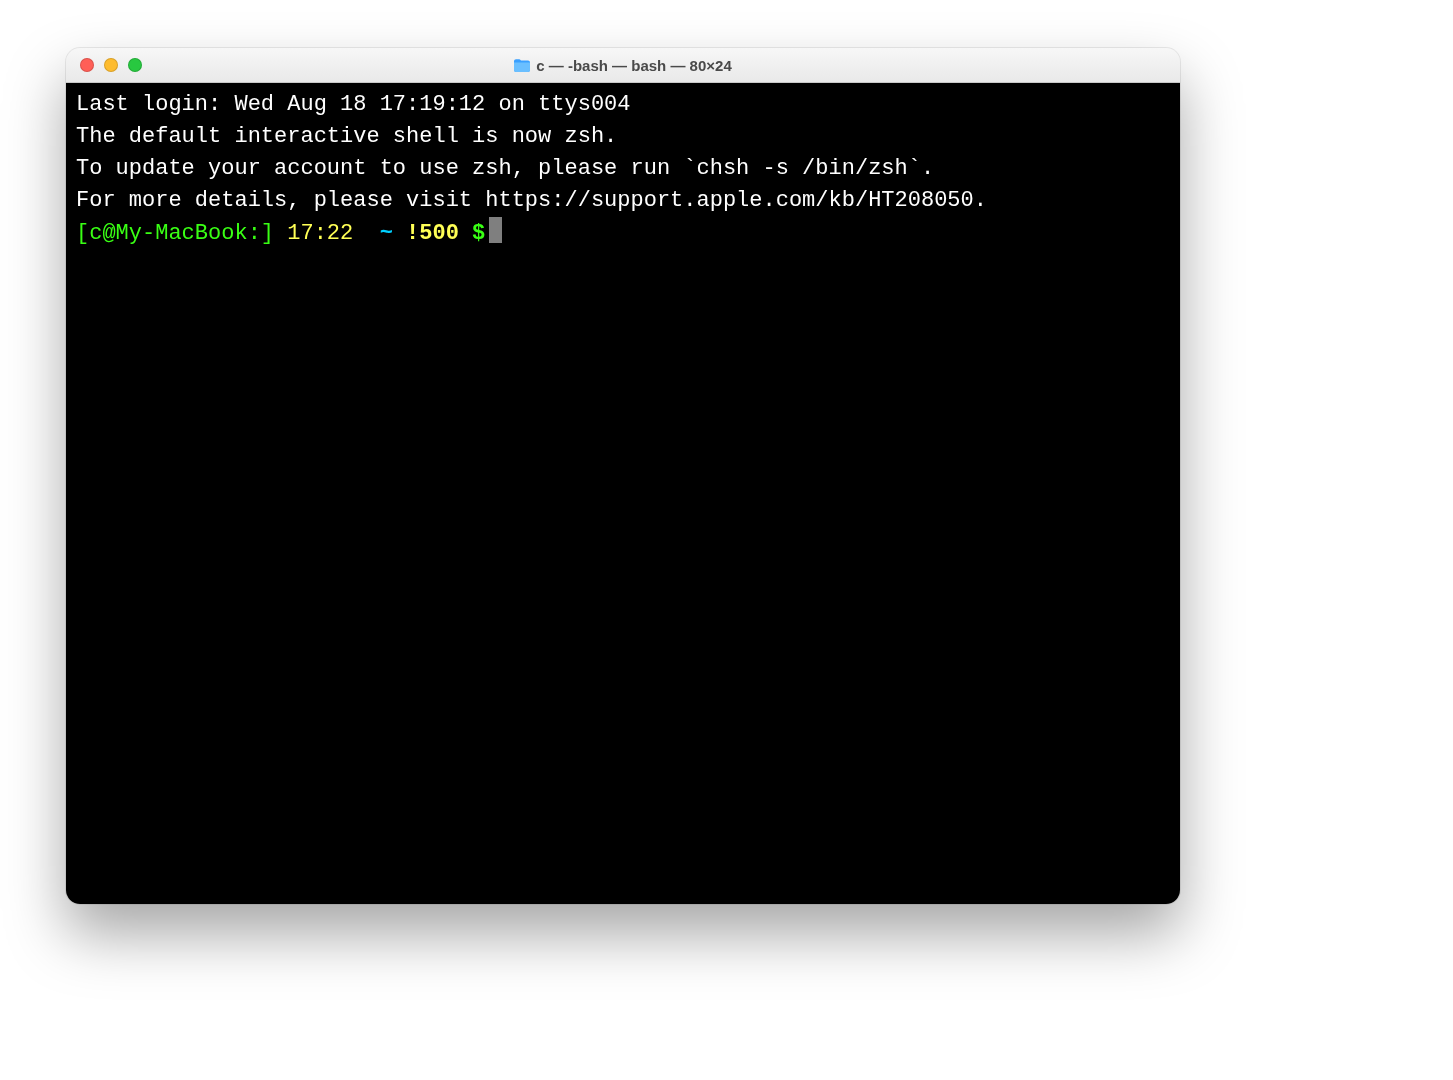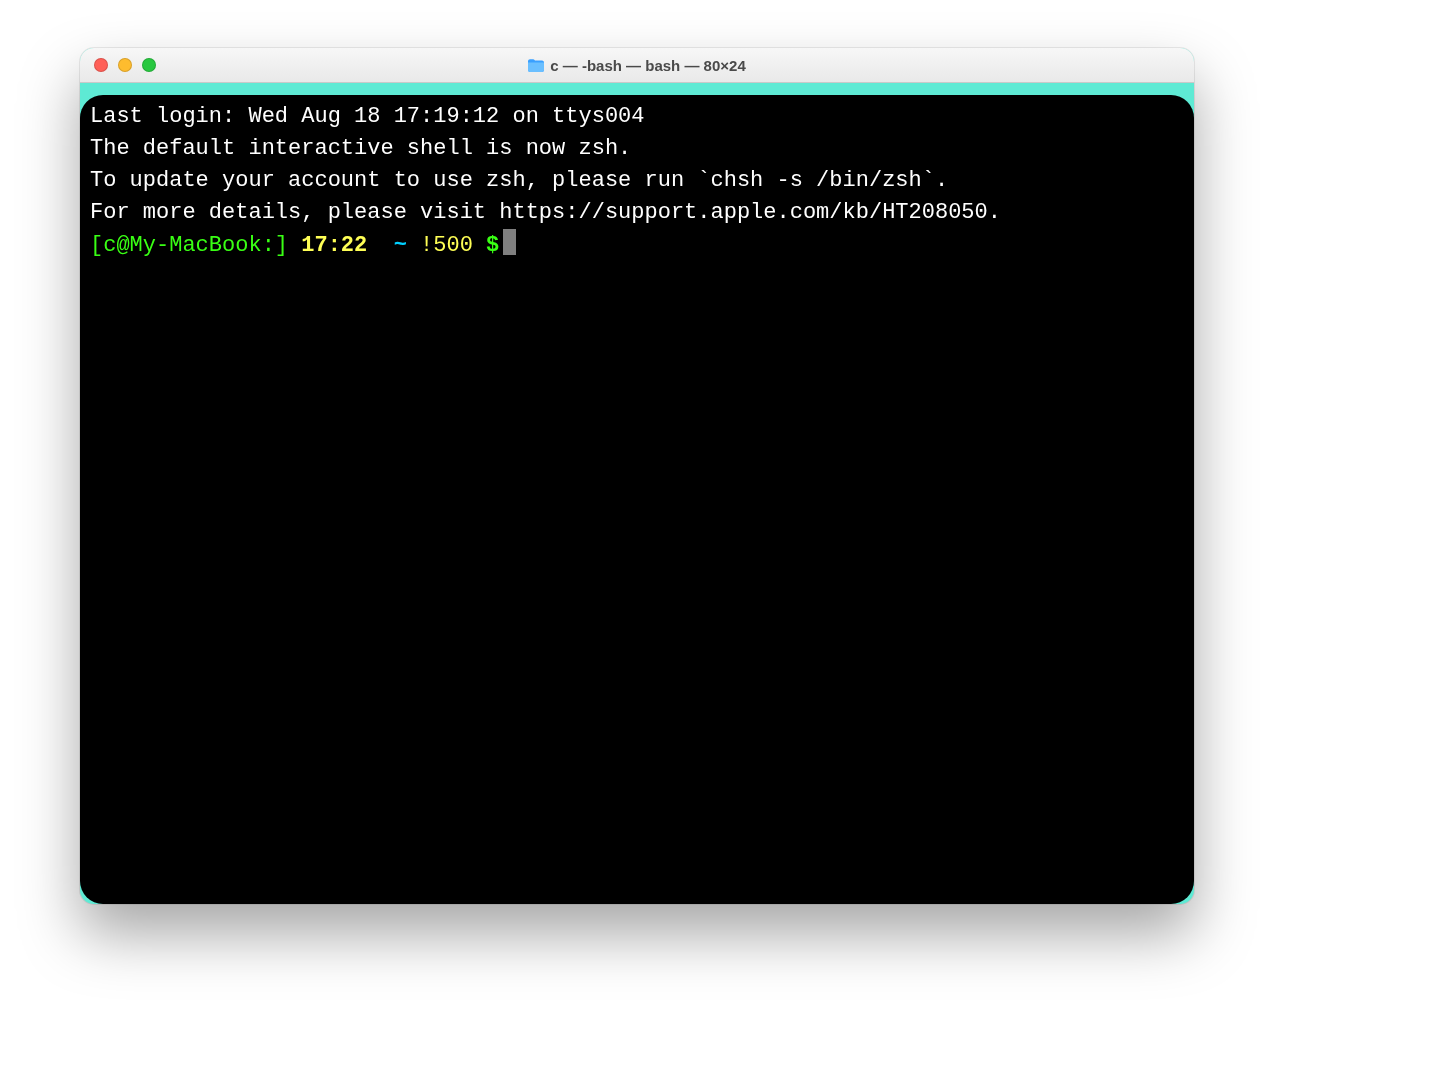--- a/index.html
+++ b/index.html
@@ -5,31 +5,30 @@
   html, body {
     margin: 0;
     padding: 0;
     width: 1453px;
     height: 1080px;
     background: #ffffff;
     font-family: -apple-system, BlinkMacSystemFont, "Segoe UI", Helvetica, Arial, sans-serif;
   }
   .window {
     position: absolute;
-    left: 80px;
+    left: 66px;
     top: 48px;
     width: 1114px;
     height: 856px;
     border-radius: 14px;
     overflow: hidden;
     box-shadow: 0 30px 60px rgba(0,0,0,0.35), 0 0 0 1px rgba(0,0,0,0.08);
-    background: #5eead4;
+    background: #e5e5e5;
     display: flex;
     flex-direction: column;
-    gap: 12px;
   }
   .titlebar {
     height: 34px;
     flex: 0 0 34px;
     background: linear-gradient(#f7f7f7, #e9e9e9);
     border-bottom: 1px solid #c9c9c9;
     display: flex;
     align-items: center;
     position: relative;
   }
@@ -71,27 +70,26 @@
   .terminal-body {
     flex: 1 1 auto;
     background: #000000;
     padding: 6px 10px 10px 10px;
     font-family: "Menlo", "Consolas", "Courier New", monospace;
     font-size: 22px;
     line-height: 32px;
     color: #ffffff;
     white-space: pre;
     overflow: hidden;
-    border-radius: 23px;
   }
   .line { display: block; }
   .prompt-user  { color: #39ff14; font-weight: normal; }
-  .prompt-time  { color: #ffff55; font-weight: bold; margin-top: 40px; }
+  .prompt-time  { color: #ffff55; font-weight: normal; margin-top: 40px; }
   .prompt-tilde { color: #00d0ff; font-weight: bold; }
-  .prompt-hist  { color: #ffff55; font-weight: normal; }
+  .prompt-hist  { color: #ffff55; font-weight: bold; }
   .prompt-dollar{ color: #39ff14; font-weight: bold; }
   .cursor {
     display: inline-block;
     width: 13px;
     height: 26px;
     background: #7f7f7f;
     vertical-align: -4px;
     margin-left: 4px;
   }
 </style>

